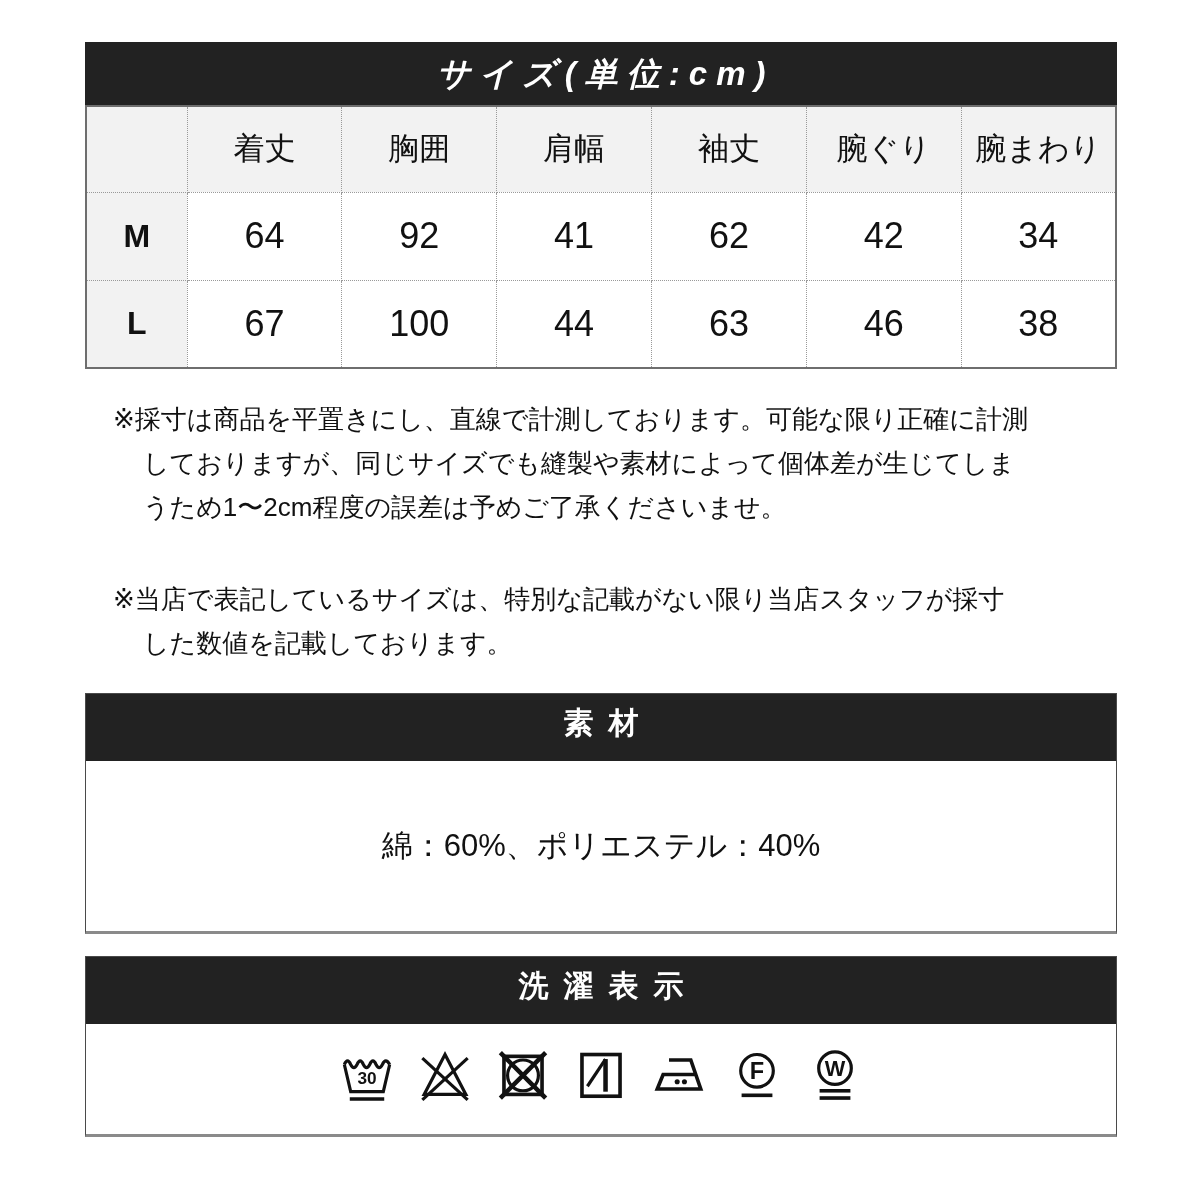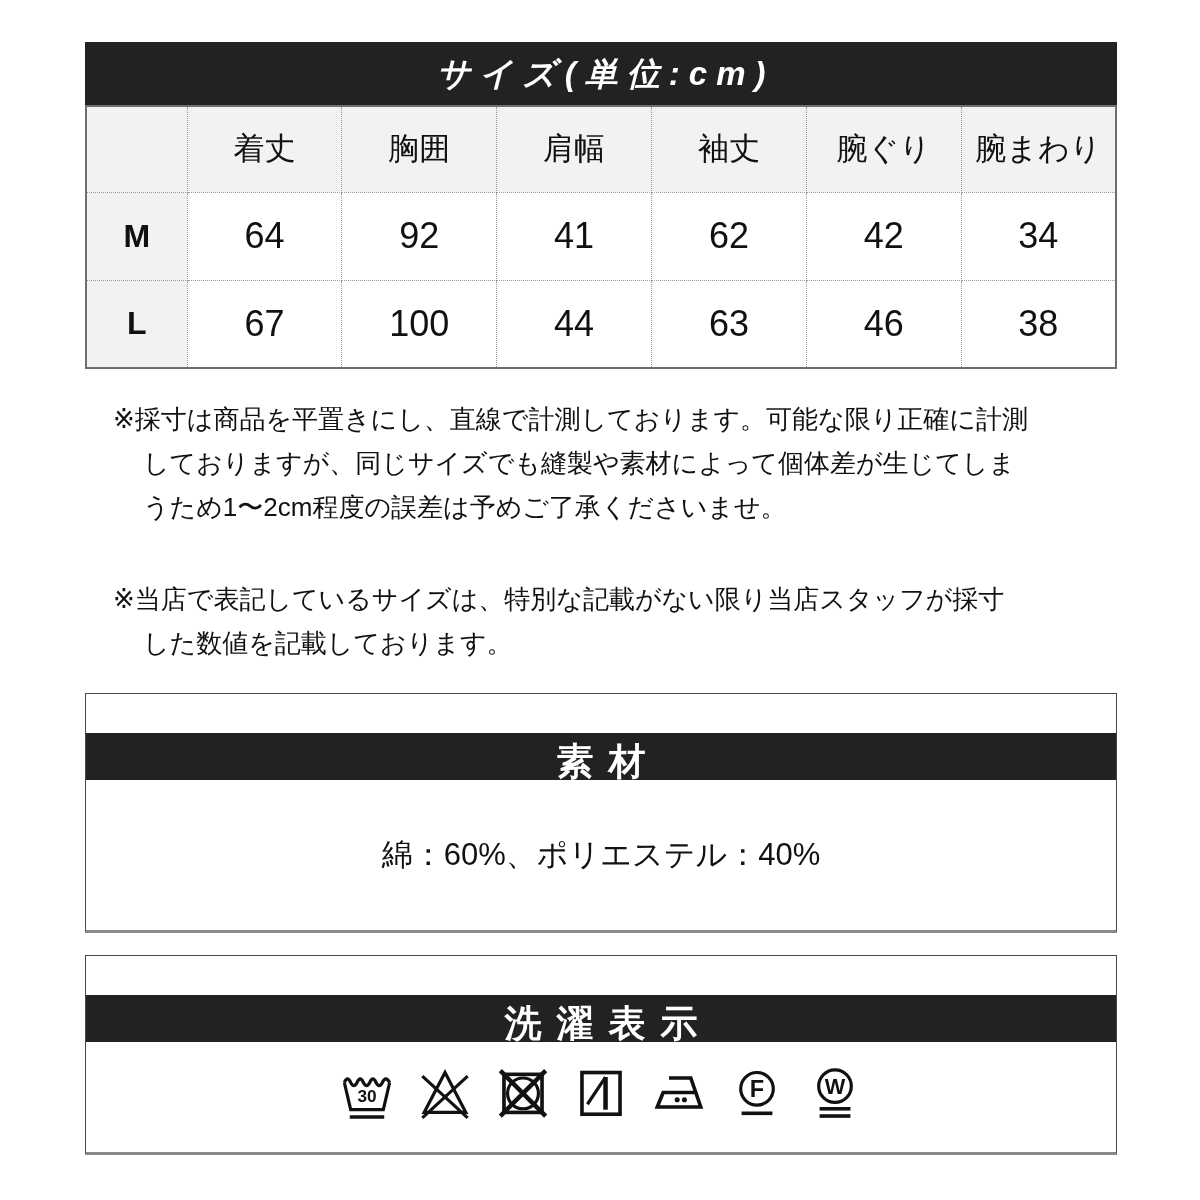--- a/index.html
+++ b/index.html
@@ -32,25 +32,25 @@
     margin:28px 44px 0 113px; width:917px;
     font-size:26px; line-height:44px;
     padding-left:30px; text-indent:-30px;
   }
   .note-2 { margin-top:48px; }
   .info-box {
     margin:28px 83px 0 85px;
     border:1px solid #4a4a4a; border-bottom:3px solid #8a8a8a;
   }
   .box-header {
-    height:47px; line-height:57px; font-size:37px;
-    letter-spacing:15px; text-indent:15px;margin-top:39px;
+    height:67px; line-height:57px; font-size:30px;
+    letter-spacing:15px; text-indent:15px;
   }
   .material-body {
-    height:150px; display:flex; align-items:center; justify-content:center;
+    height:170px; display:flex; align-items:center; justify-content:center;
     font-size:31px;
   }
   .care-box { margin-top:22px; }
   .care-body {
     height:110px; display:flex; align-items:center; justify-content:center;
     gap:20px;
   }
   .care-icon { width:58px; height:66px; display:block; }
   .care-icon .stroke {
     fill:none; stroke:#111111; stroke-width:3.5;

